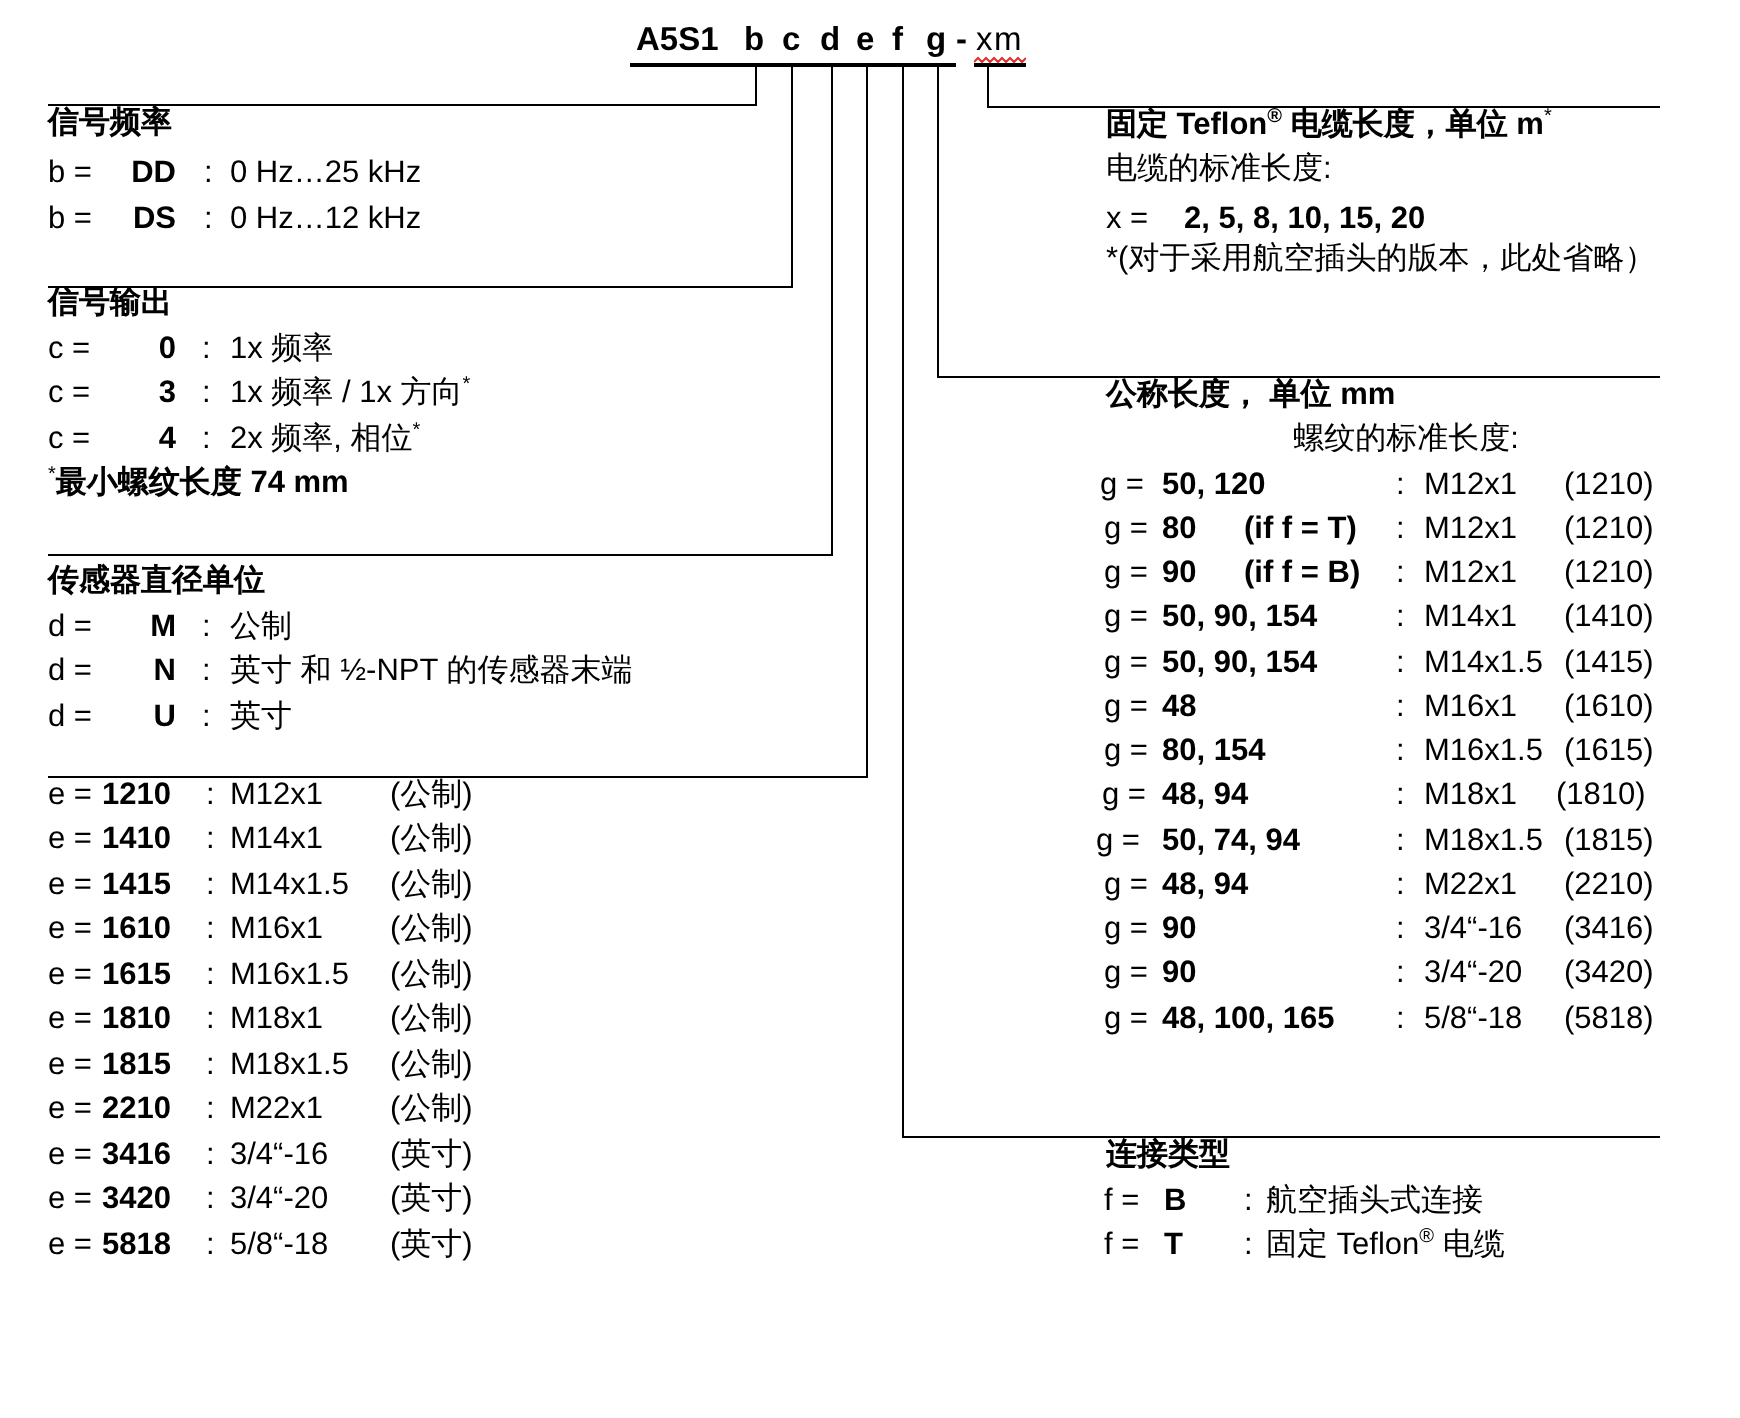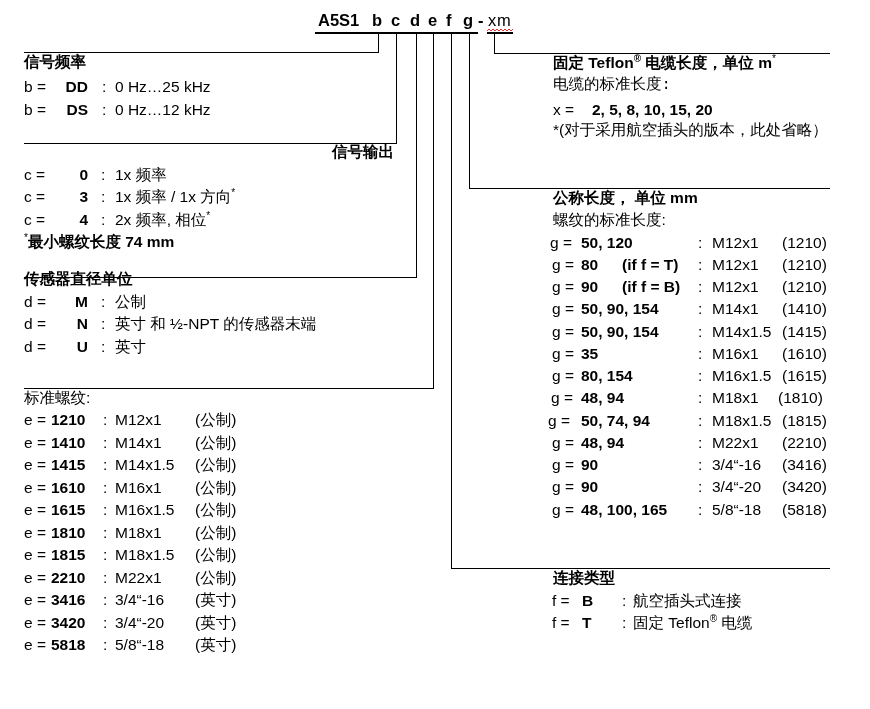--- a/index.html
+++ b/index.html
@@ -60,21 +60,21 @@
   </div>
   <div class="row" style="height:23px; line-height:23px;">
     <span style="left:0">b =</span>
     <span class="bold keyr" style="left:30px; width:34px">DS</span>
     <span style="left:78px">:</span>
     <span style="left:91px">0 Hz…12 kHz</span>
   </div>
 </div>
 
 <div class="sec" style="left:24px; top:141px; width:370px;">
-  <div class="hd" style="height:22.5px; line-height:22.5px;text-align:right;">信号输出</div>
+  <div class="hd" style="height:22.5px; line-height:22.5px;">信号输出</div>
   <div class="row" style="height:22.5px; line-height:22.5px;">
     <span style="left:0">c =</span>
     <span class="bold keyr" style="left:30px; width:34px">0</span>
     <span style="left:77px">:</span>
     <span style="left:91px"><span>1x 频率</span><span class="sup"></span></span>
   </div>
   <div class="row" style="height:22.5px; line-height:22.5px;">
     <span style="left:0">c =</span>
     <span class="bold keyr" style="left:30px; width:34px">3</span>
     <span style="left:77px">:</span>
@@ -82,21 +82,21 @@
   </div>
   <div class="row" style="height:22.5px; line-height:22.5px;">
     <span style="left:0">c =</span>
     <span class="bold keyr" style="left:30px; width:34px">4</span>
     <span style="left:77px">:</span>
     <span style="left:91px"><span>2x 频率, 相位</span><span class="sup">*</span></span>
   </div>
   <div class="hd" style="height:22.5px; line-height:22.5px;"><span class="sup" style="font-weight:normal">*</span><span>最小螺纹长度 74 mm</span></div>
 </div>
 
-<div class="sec" style="left:24px; top:268px; width:390px;">
+<div class="sec" style="left:24px; top:280px; width:390px;">
   <div class="hd" style="height:22.5px; line-height:22.5px;">传感器直径单位</div>
   <div class="row" style="height:22.5px; line-height:22.5px;">
     <span style="left:0">d =</span>
     <span class="bold keyr" style="left:30px; width:34px">M</span>
     <span style="left:77px">:</span>
     <span style="left:91px">公制</span>
   </div>
   <div class="row" style="height:22.5px; line-height:22.5px;">
     <span style="left:0">d =</span>
     <span class="bold keyr" style="left:30px; width:34px">N</span>
@@ -105,21 +105,20 @@
   </div>
   <div class="row" style="height:22.5px; line-height:22.5px;">
     <span style="left:0">d =</span>
     <span class="bold keyr" style="left:30px; width:34px">U</span>
     <span style="left:77px">:</span>
     <span style="left:91px">英寸</span>
   </div>
 </div>
 
 <div class="sec" style="left:24px; top:387px; width:400px;">
-  <div class="row" style="height:22.46px; line-height:22.46px;">标准螺纹:</div>
 
   <div class="row" style="height:22.46px; line-height:22.46px;">
     <span style="left:0">e =</span>
     <span class="bold" style="left:27px">1210</span>
     <span style="left:79px">:</span>
     <span style="left:91px">M12x1</span>
     <span style="left:171px">(公制)</span>
   </div>
   <div class="row" style="height:22.46px; line-height:22.46px;">
     <span style="left:0">e =</span>
@@ -188,31 +187,31 @@
     <span style="left:0">e =</span>
     <span class="bold" style="left:27px">5818</span>
     <span style="left:79px">:</span>
     <span style="left:91px">5/8“-18</span>
     <span style="left:171px">(英寸)</span>
   </div>
 </div>
 
 <div class="sec" style="left:553px; top:52px; width:300px;">
   <div class="hd" style="height:22px; line-height:22px;"><span>固定 Teflon</span><span class="sup">®</span><span> 电缆长度，单位 m</span><span class="sup" style="font-weight:normal">*</span></div>
-  <div class="row" style="height:24.5px; line-height:22px;font-family:Liberation Mono, monospace;">电缆的标准长度:</div>
+  <div class="row" style="height:24.5px; line-height:22px;">电缆的标准长度:</div>
   <div class="row" style="height:21px; line-height:22px;">
     <span style="left:0">x =</span>
     <span class="bold" style="left:39px">2, 5, 8, 10, 15, 20</span>
   </div>
   <div class="row" style="height:21px; line-height:20px;">*(对于采用航空插头的版本，此处省略）</div>
 </div>
 
 <div class="sec" style="left:553px; top:187px; width:300px;">
   <div class="hd" style="height:22.27px; line-height:22.27px;">公称长度， 单位 mm</div>
-  <div class="row" style="height:22.27px; line-height:22.27px;">螺纹的标准长度:</div>
+  <div class="row" style="height:22.27px; line-height:22.27px;text-align:center;">螺纹的标准长度:</div>
 
   <div class="row" style="height:22.27px; line-height:22.27px;">
     <span style="left:-3px">g =</span>
     <span class="bold" style="left:28px">50, 120</span>
     <span class="bold" style="left:69px"></span>
     <span style="left:145px">:</span>
     <span style="left:159px">M12x1</span>
     <span style="left:229px">(1210)</span>
   </div>
   <div class="row" style="height:22.27px; line-height:22.27px;">
@@ -242,21 +241,21 @@
   <div class="row" style="height:22.27px; line-height:22.27px;">
     <span style="left:-1px">g =</span>
     <span class="bold" style="left:28px">50, 90, 154</span>
     <span class="bold" style="left:69px"></span>
     <span style="left:145px">:</span>
     <span style="left:159px">M14x1.5</span>
     <span style="left:229px">(1415)</span>
   </div>
   <div class="row" style="height:22.27px; line-height:22.27px;">
     <span style="left:-1px">g =</span>
-    <span class="bold" style="left:28px">35</span>
+    <span class="bold" style="left:28px">48</span>
     <span class="bold" style="left:69px"></span>
     <span style="left:145px">:</span>
     <span style="left:159px">M16x1</span>
     <span style="left:229px">(1610)</span>
   </div>
   <div class="row" style="height:22.27px; line-height:22.27px;">
     <span style="left:-1px">g =</span>
     <span class="bold" style="left:28px">80, 154</span>
     <span class="bold" style="left:69px"></span>
     <span style="left:145px">:</span>

